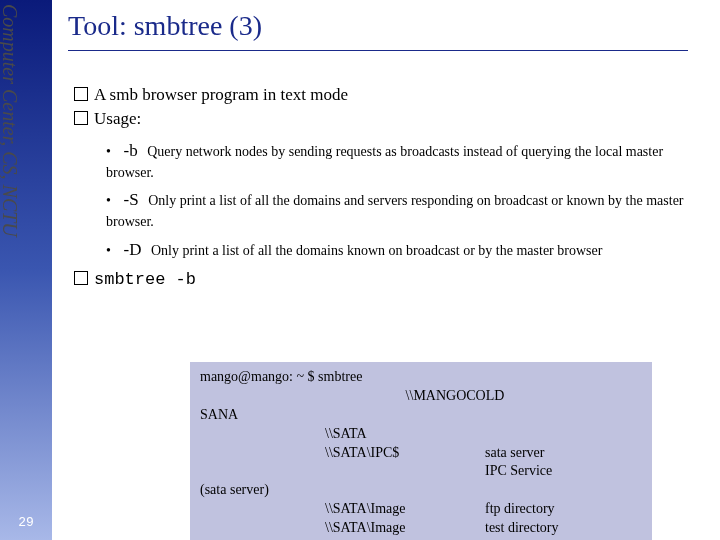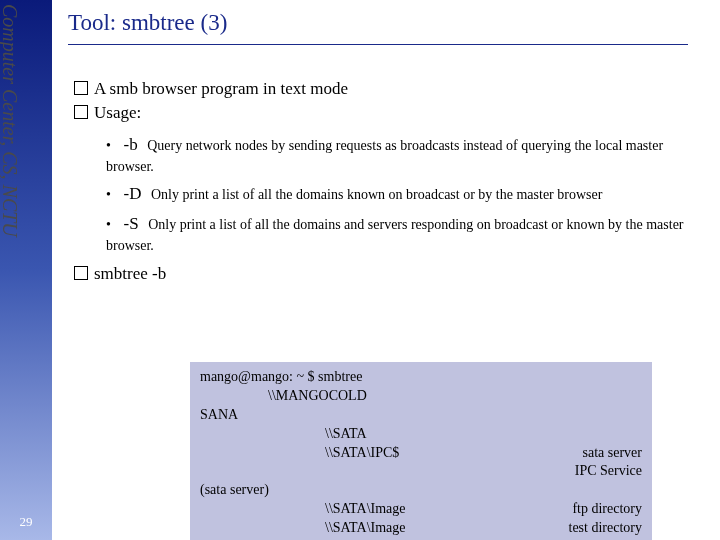--- a/index.html
+++ b/index.html
@@ -19,21 +19,21 @@
     height: 540px;
     background: linear-gradient(to bottom, #0a1a7a 0%, #3a56b0 50%, #a8b8e8 100%);
   }
   .page-number {
     position: absolute;
     left: 0;
     bottom: 10px;
     width: 52px;
     text-align: center;
     color: #ffffff;
-    font-family: Liberation Serif, serif;
+    font-family: Liberation Mono, monospace;
     font-size: 13px;
   }
   .side-wrap {
     position: absolute;
     left: -2px;
     top: 4px;
     width: 32px;
     height: 330px;
     font-family: Georgia, "Times New Roman", serif;
     font-style: italic;
@@ -42,21 +42,21 @@
     writing-mode: vertical-lr;
     text-orientation: mixed;
   }
   .content {
     position: absolute;
     left: 68px;
     top: 10px;
     width: 640px;
   }
   .title {
-    font-size: 23px;
+    font-size: 28px;
     color: #1a2a8a;
     margin-bottom: 8px;
   }
   .hr {
     border: none;
     border-top: 1.5px solid #1a2a8a;
     margin-bottom: 34px;
     width: 620px;
   }
   .bullet-line {
@@ -100,22 +100,22 @@
     font-family: "Times New Roman", serif;
     font-size: 14px;
     padding: 6px 10px 8px 10px;
     line-height: 1.35;
   }
   .term-cols {
     display: flex;
   }
   .term-c1 { width: 125px; }
   .term-c2 { width: 160px; }
-  .term-c3 { flex: 1; text-align: right; }
-  .ind1 { padding-left: 68px; }
+  .term-c3 { flex: 1; }
+  .ind1 { padding-left: 68px; text-align: center; }
 </style>
 </head>
 <body>
 
 <div class="gradient-bar"></div>
 
 <div class="side-wrap">Computer Center, CS, NCTU</div>
 
 <div class="page-number">29</div>
 
@@ -131,31 +131,31 @@
   </div>
 
   <div class="opts">
     <div class="opt-row">
       <span class="opt-dot">•</span>
       <span class="opt-flag">-b</span>
       <span>Query network nodes by sending requests as broadcasts instead of querying the local master browser.</span>
     </div>
     <div class="opt-row">
       <span class="opt-dot">•</span>
+      <span class="opt-flag">-S</span>
+      <span>Only print a list of all the domains and servers responding on broadcast or known by the master browser.</span>
+    </div>
+    <div class="opt-row">
+      <span class="opt-dot">•</span>
       <span class="opt-flag">-D</span>
       <span>Only print a list of all the domains known on broadcast or by the master browser</span>
     </div>
-    <div class="opt-row">
-      <span class="opt-dot">•</span>
-      <span class="opt-flag">-S</span>
-      <span>Only print a list of all the domains and servers responding on broadcast or known by the master browser.</span>
-    </div>
   </div>
 
-  <div class="bullet-line" style="margin-top:6px;">
+  <div class="bullet-line" style="margin-top:6px;font-family:Liberation Mono, monospace;">
     <span class="sq"></span><span>smbtree -b</span>
   </div>
 </div>
 
 <div class="term-box">
   <div>mango@mango: ~ $ smbtree</div>
   <div class="ind1">\\MANGOCOLD</div>
   <div>SANA</div>
 
   <div class="term-cols">

